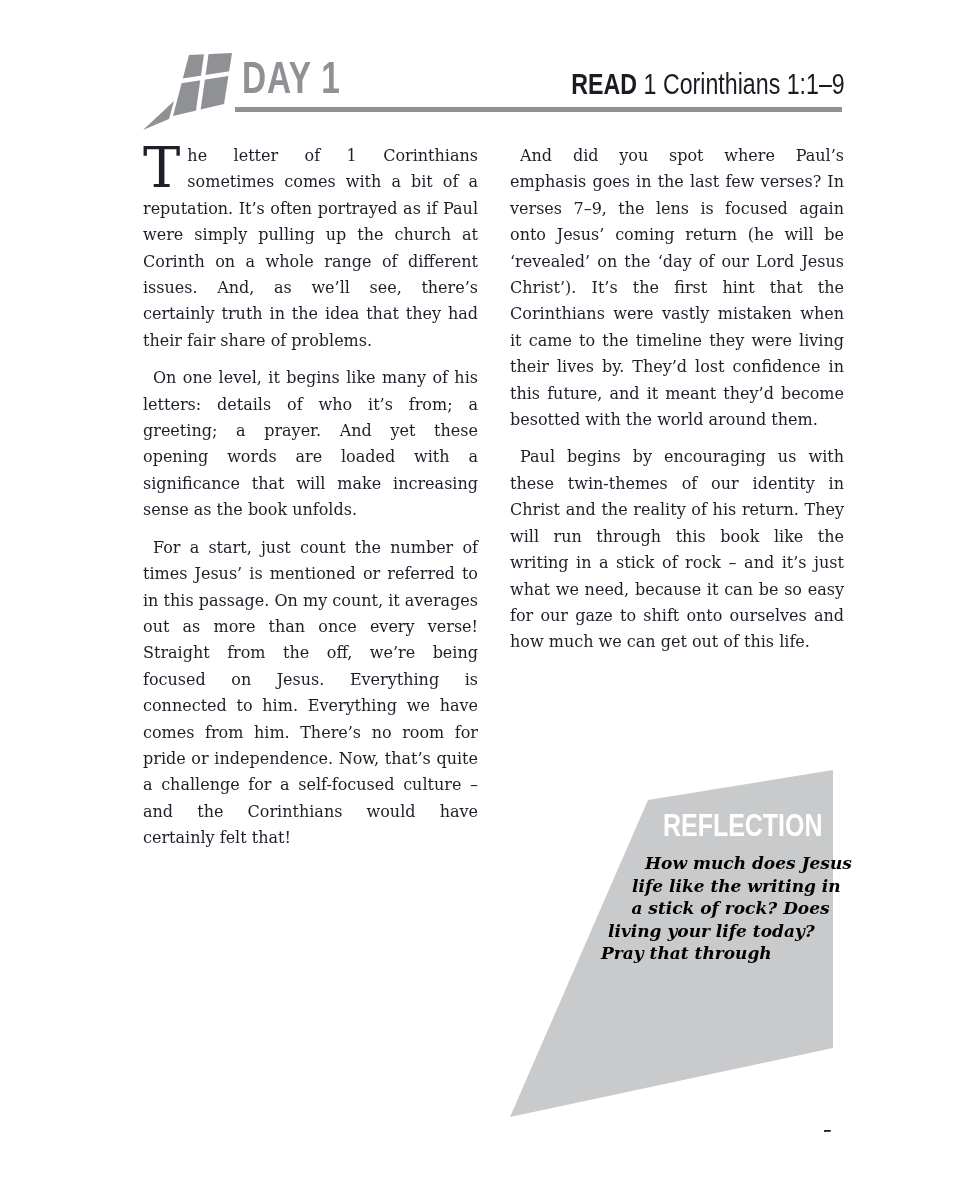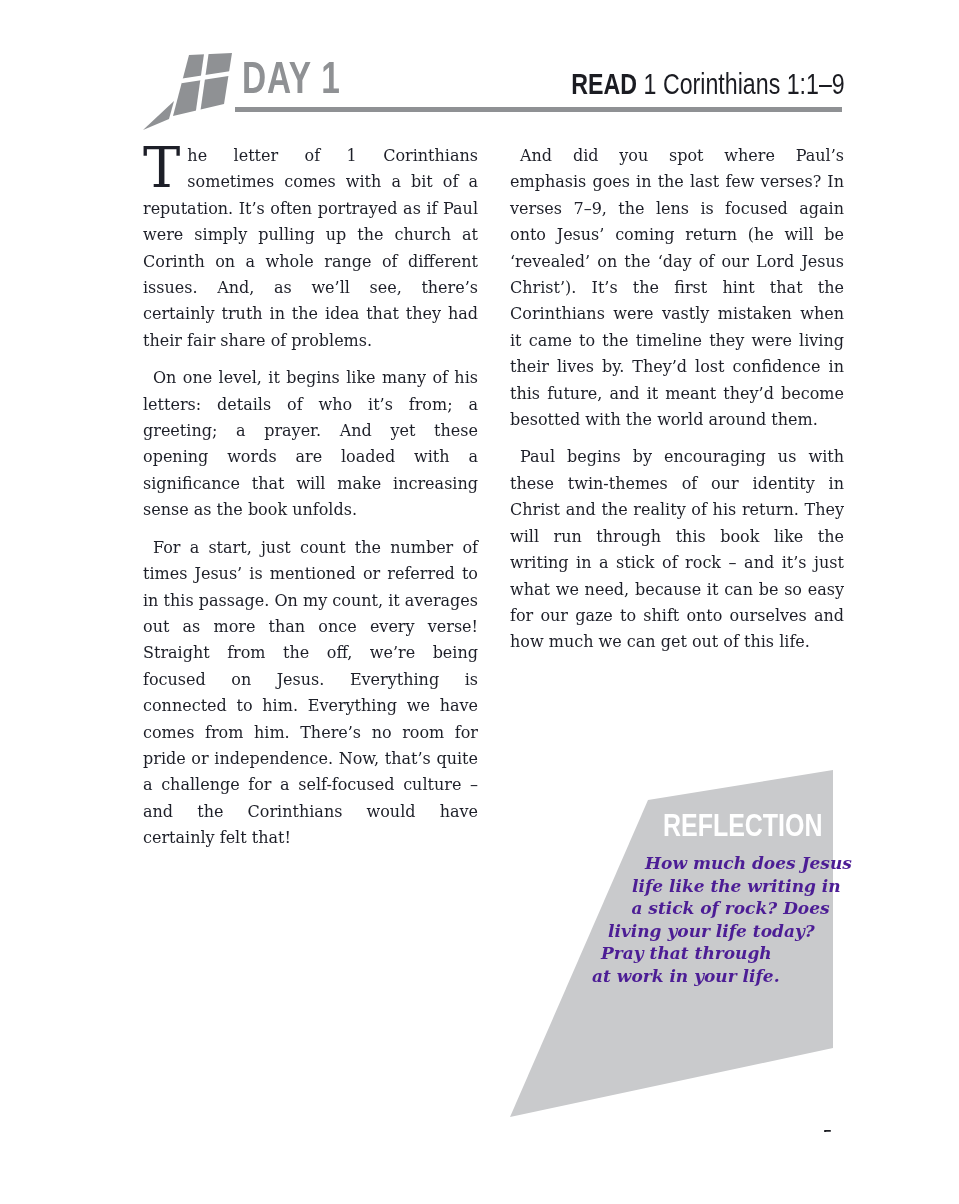--- a/index.html
+++ b/index.html
@@ -57,21 +57,21 @@
     position:absolute;left:663px;top:809px;
     font-family:"Liberation Sans", sans-serif;
     font-weight:bold;font-size:32px;line-height:32px;
     color:#ffffff;
     transform:scaleX(0.78);transform-origin:0 0;
     white-space:nowrap;
   }
   .reflection-lines{
     position:absolute;left:505px;top:852px;width:335px;
     font-weight:bold;font-style:italic;
-    font-size:17px;line-height:22.6px;color:#4c1d95;
+    font-size:17px;line-height:22.6px;color:#000000;
   }
   .r-line{white-space:nowrap;}
   .r-line:nth-child(1){margin-left:140px;}
   .r-line:nth-child(2){margin-left:127px;}
   .r-line:nth-child(3){margin-left:116px;text-align:center;}
   .r-line:nth-child(4){margin-left:103px;}
   .r-line:nth-child(5){margin-left:96px;}
   .r-line:nth-child(6){margin-left:87px;}
   .r-line:nth-child(7){margin-left:78px;}
   .r-line:nth-child(8){margin-left:68px;}
@@ -121,18 +121,17 @@
   </svg>
 
   <div class="reflection-title">REFLECTION</div>
 
   <div class="reflection-lines">
     <div class="r-line">How much does Jesus</div>
     <div class="r-line">life like the writing in</div>
     <div class="r-line">a stick of rock? Does</div>
     <div class="r-line">living your life today?</div>
     <div class="r-line">Pray that through</div>
-    <div class="r-line">at work in your life.</div>
   </div>
 
   <div class="page-number">5</div>
 
 </div>
 
 </body></html>

